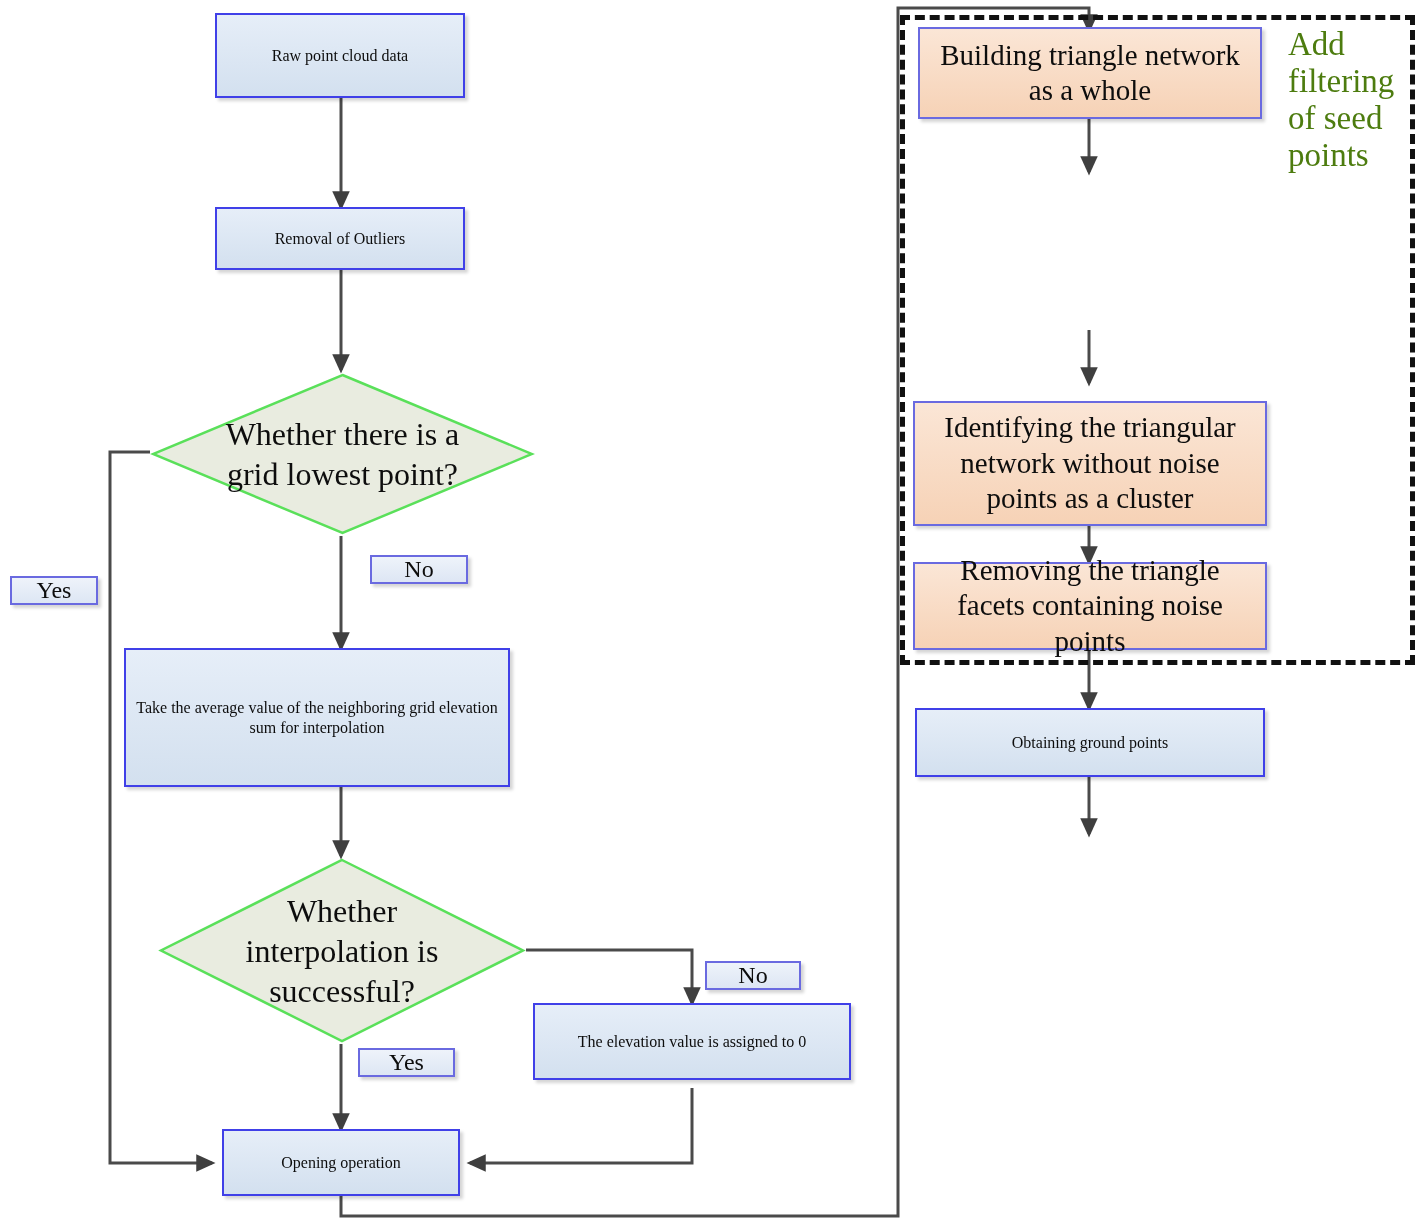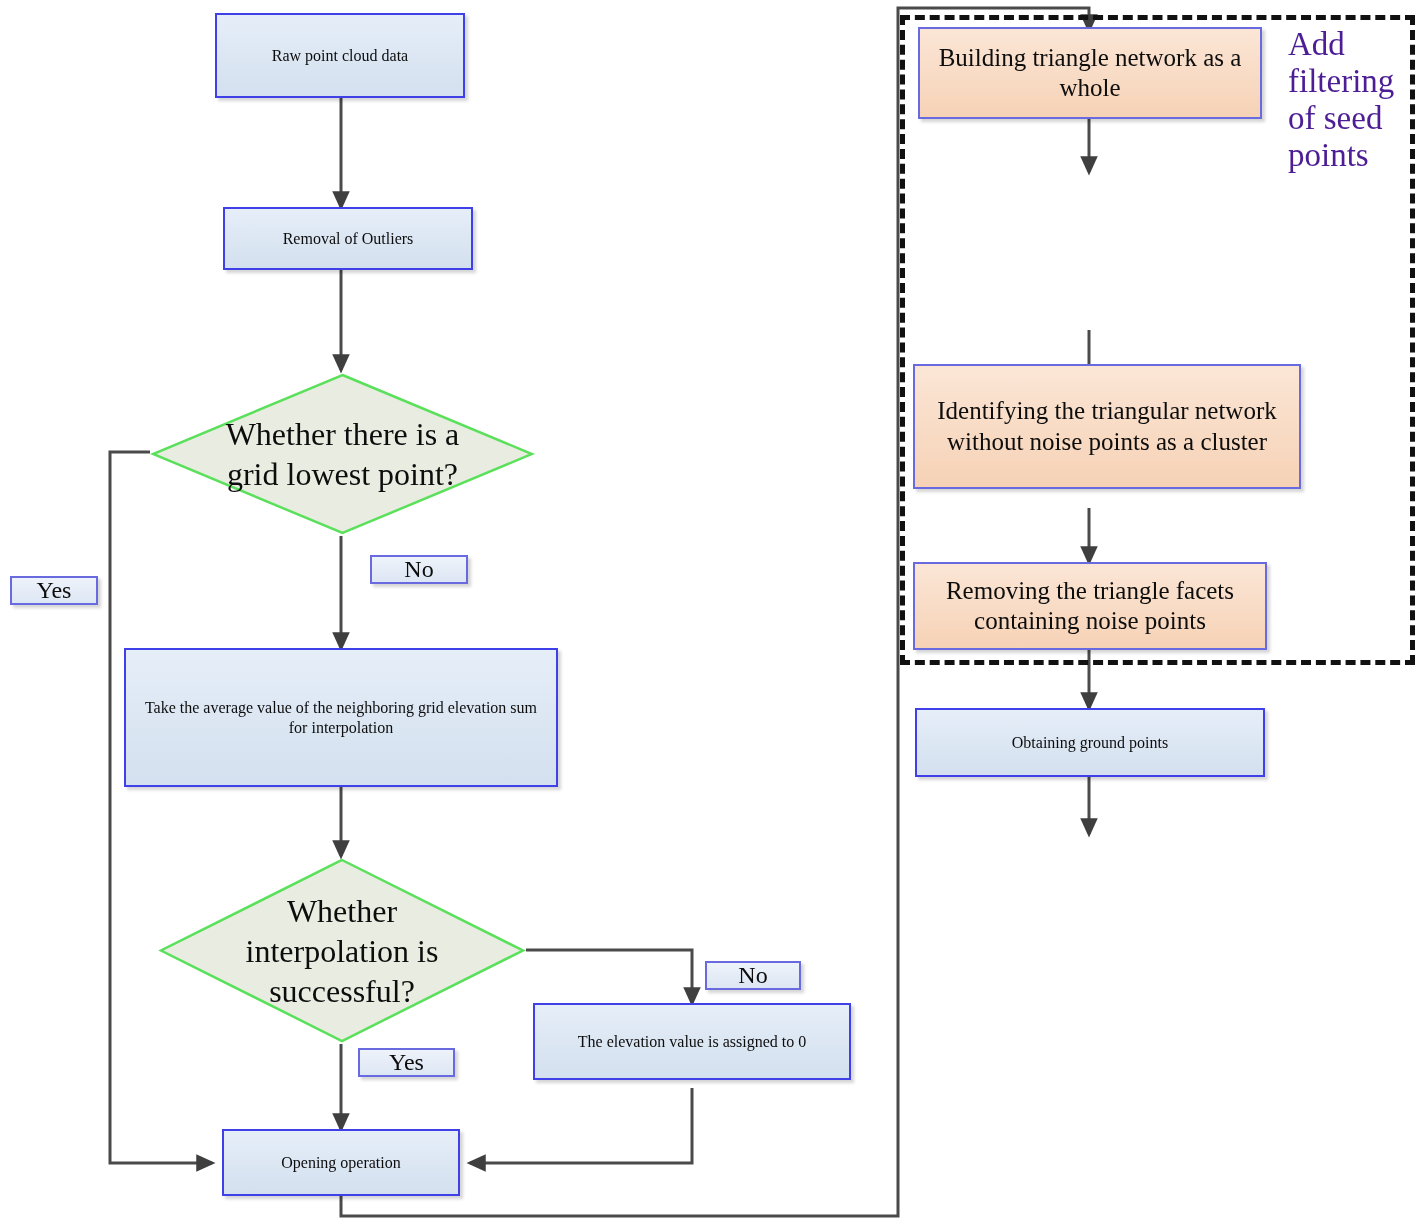--- a/index.html
+++ b/index.html
@@ -42,21 +42,21 @@
     background: linear-gradient(180deg, #e6eef8 0%, #d3e0ef 100%);
     box-shadow: 3px 3px 3px rgba(0,0,0,0.17);
     font-size: 16px;
     padding: 2px 8px;
   }
 
   .proc-orange {
     border: 2px solid #6a6ae0;
     background: linear-gradient(180deg, #fbe6d6 0%, #f6d2b6 100%);
     box-shadow: 3px 3px 3px rgba(0,0,0,0.17);
-    font-size: 25px;
+    font-size: 29px;
     padding: 2px 8px;
   }
 
   
   .decision {
     position: absolute;
     z-index: 2;
   }
   .decision .dshape {
     position: absolute;
@@ -101,21 +101,21 @@
     box-sizing: border-box;
     border: 5px dashed #111111;
     background: transparent;
     z-index: 1;
   }
 
   .group-caption {
     position: absolute;
     font-size: 33px;
     line-height: 1.12;
-    color: #4c1d95;
+    color: #4d7c0f;
     text-align: left;
     z-index: 4;
     white-space: pre-line;
   }
 </style>
 </head>
 <body>
 
 <div id="canvas">
 
@@ -161,40 +161,40 @@
 
   <div class="group-caption" style="left:1288px; top:26px; width:118px;">Add
 filtering
 of seed
 points</div>
 
   <div class="node proc" style="left:215px; top:13px; width:250px; height:85px;">
     <span>Raw point cloud data</span>
   </div>
 
-  <div class="node proc" style="left:215px; top:207px; width:250px; height:63px;margin-left:8px;">
+  <div class="node proc" style="left:215px; top:207px; width:250px; height:63px;">
     <span>Removal of Outliers</span>
   </div>
 
   <div class="decision" style="left:150px; top:372px; width:385px; height:164px;">
     <svg class="dshape" viewBox="0 0 385 164" preserveAspectRatio="none" xmlns="http://www.w3.org/2000/svg">
       <polygon points="192.5,3 382,82 192.5,161 3,82" fill="#e9ece0" stroke="#5ae05a" stroke-width="2.5"></polygon>
     </svg>
     <div class="dlabel">Whether there is a grid lowest point?</div>
   </div>
 
   <div class="chip" style="left:10px; top:576px; width:88px; height:29px;">
     <span>Yes</span>
   </div>
 
   <div class="chip" style="left:370px; top:555px; width:98px; height:29px;">
     <span>No</span>
   </div>
 
-  <div class="node proc" style="left:124px; top:648px; width:434px; height:139px;justify-content:flex-end;">
+  <div class="node proc" style="left:124px; top:648px; width:386px; height:139px;justify-content:flex-end;">
     <span>Take the average value of the neighboring grid elevation sum for interpolation</span>
   </div>
 
   <div class="decision" style="left:158px; top:857px; width:368px; height:187px;">
     <svg class="dshape" viewBox="0 0 368 187" preserveAspectRatio="none" xmlns="http://www.w3.org/2000/svg">
       <polygon points="184,3 365,93.5 184,184 3,93.5" fill="#e9ece0" stroke="#5ae05a" stroke-width="2.5"></polygon>
     </svg>
     <div class="dlabel">Whether interpolation is successful?</div>
   </div>
 
@@ -212,21 +212,21 @@
 
   <div class="node proc" style="left:222px; top:1129px; width:238px; height:67px;">
     <span>Opening operation</span>
   </div>
 
   <div class="node proc-orange" style="left:918px; top:27px; width:344px; height:92px;">
     <span>Building triangle network as a whole</span>
   </div>
 
 
-  <div class="node proc-orange" style="left:913px; top:364px; width:388px; height:125px;">
+  <div class="node proc-orange" style="left:913px; top:401px; width:354px; height:125px;">
     <span>Identifying the triangular network without noise points as a cluster</span>
   </div>
 
   <div class="node proc-orange" style="left:913px; top:562px; width:354px; height:88px;">
     <span>Removing the triangle facets containing noise points</span>
   </div>
 
   <div class="node proc" style="left:915px; top:708px; width:350px; height:69px;">
     <span>Obtaining ground points</span>
   </div>

